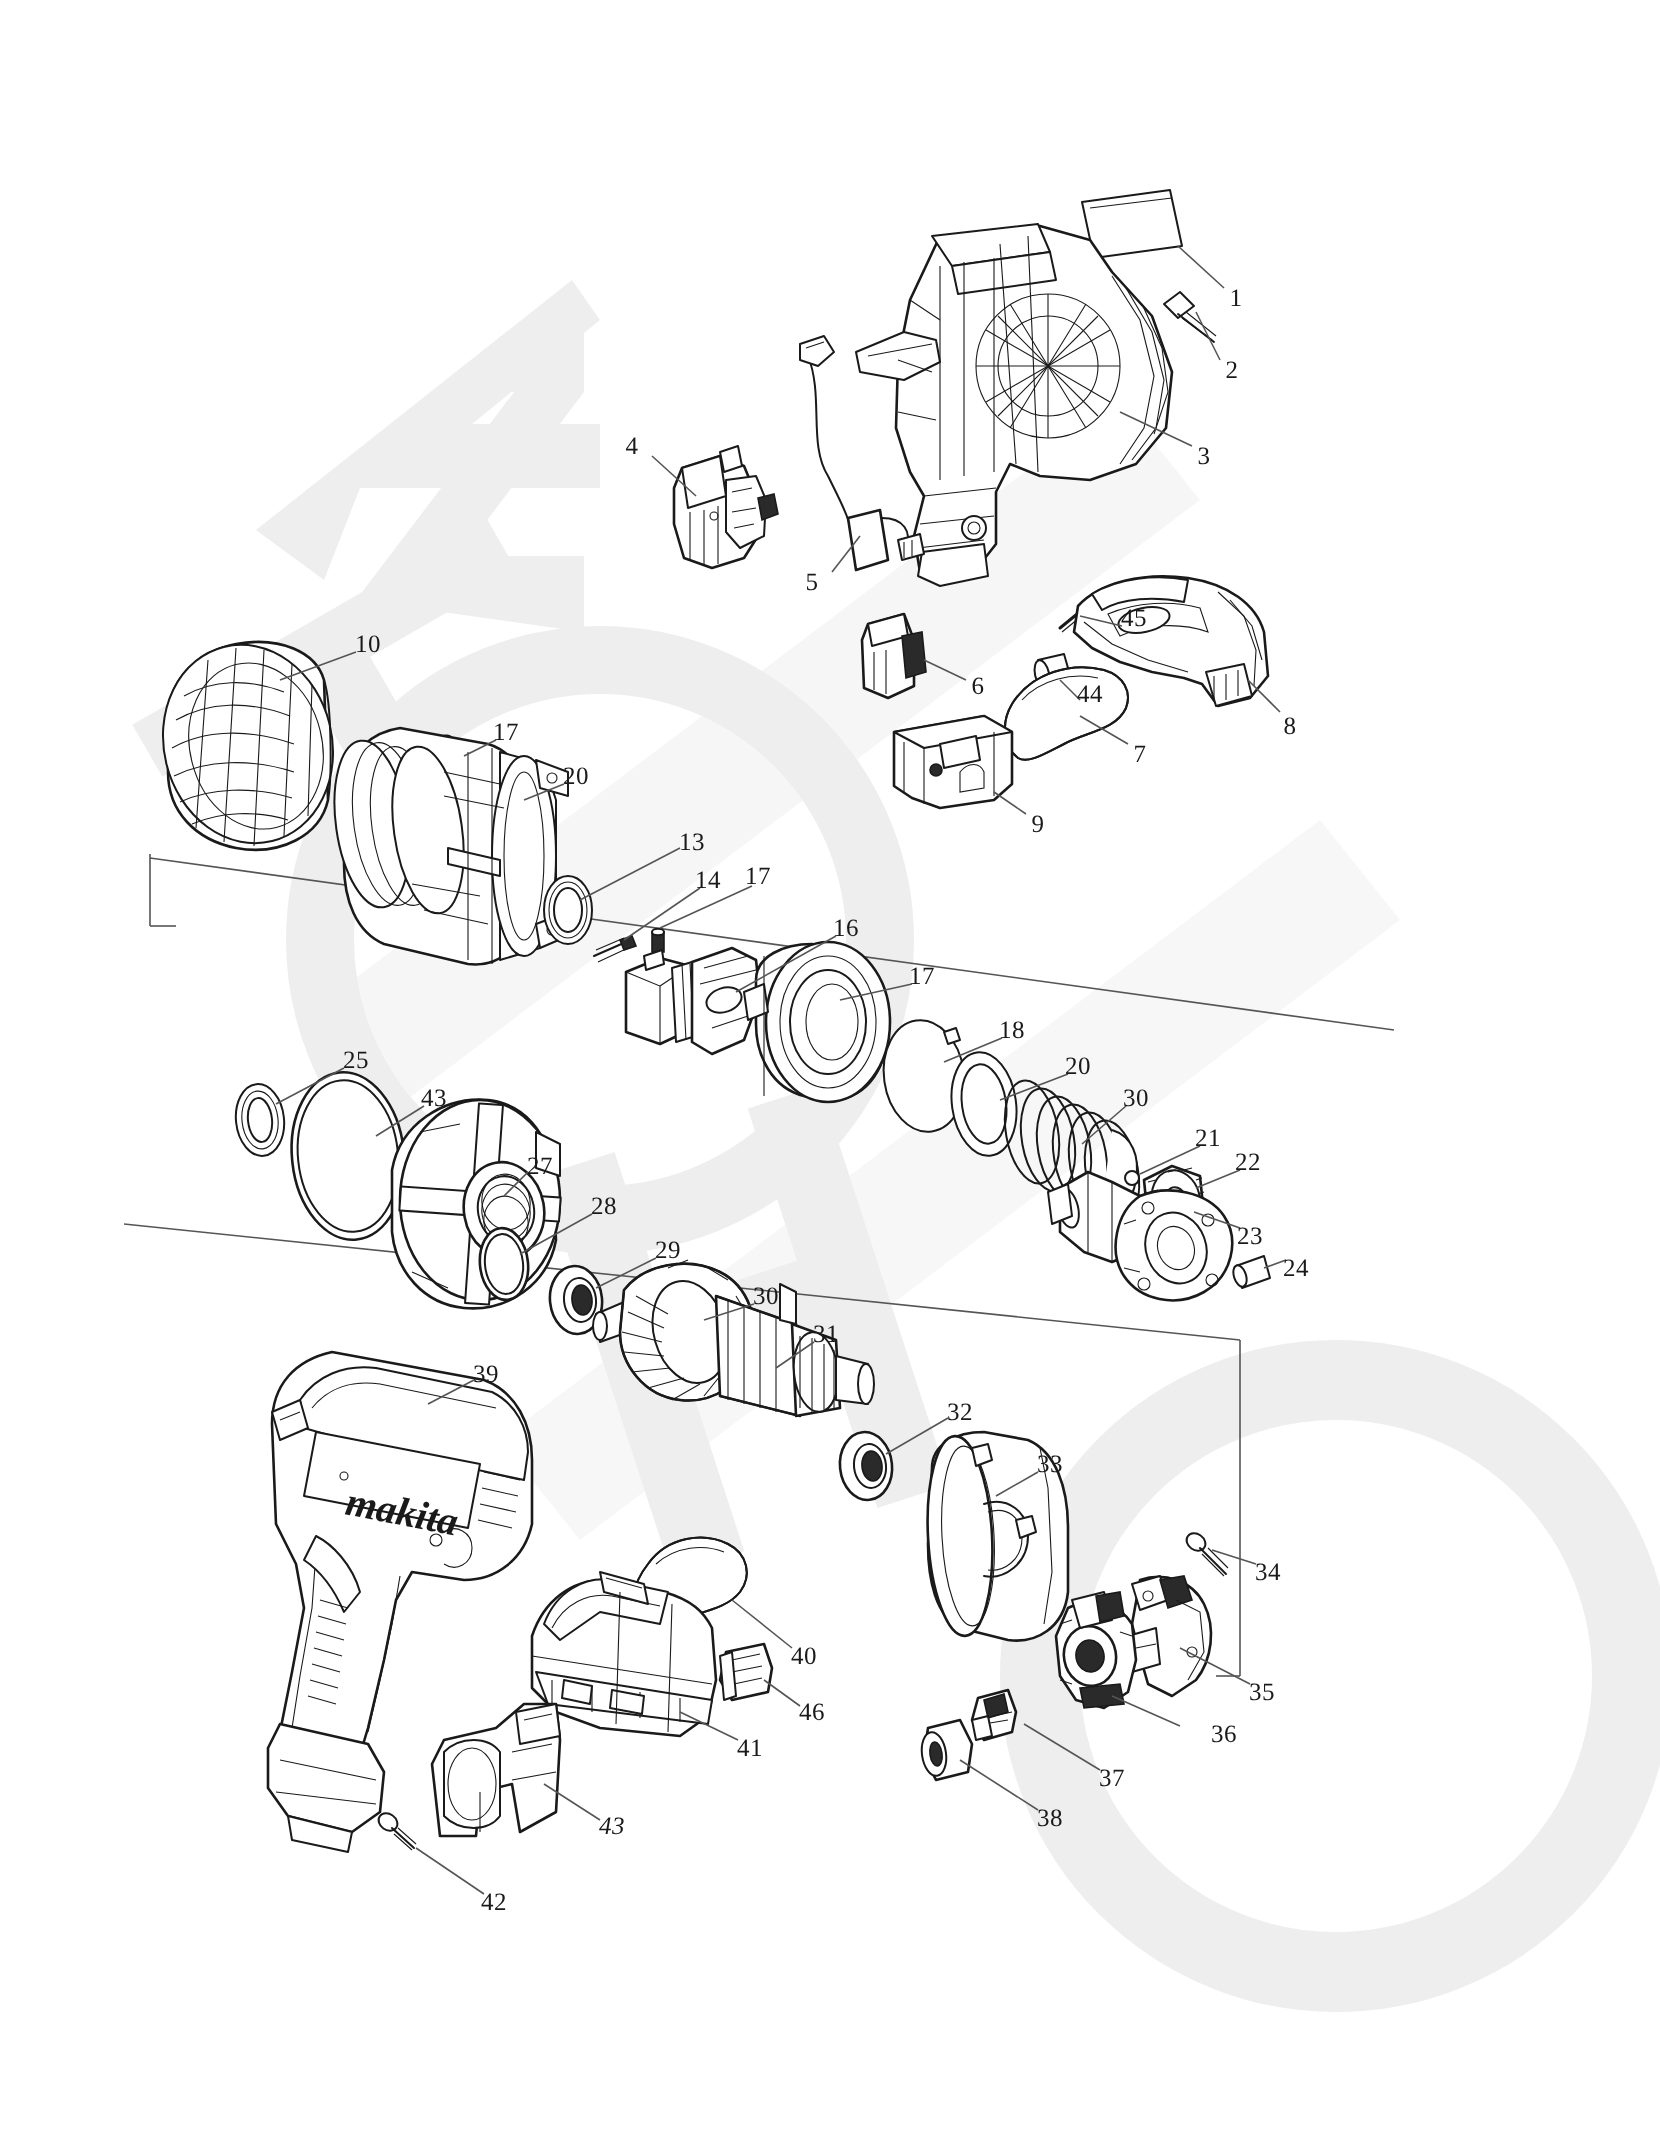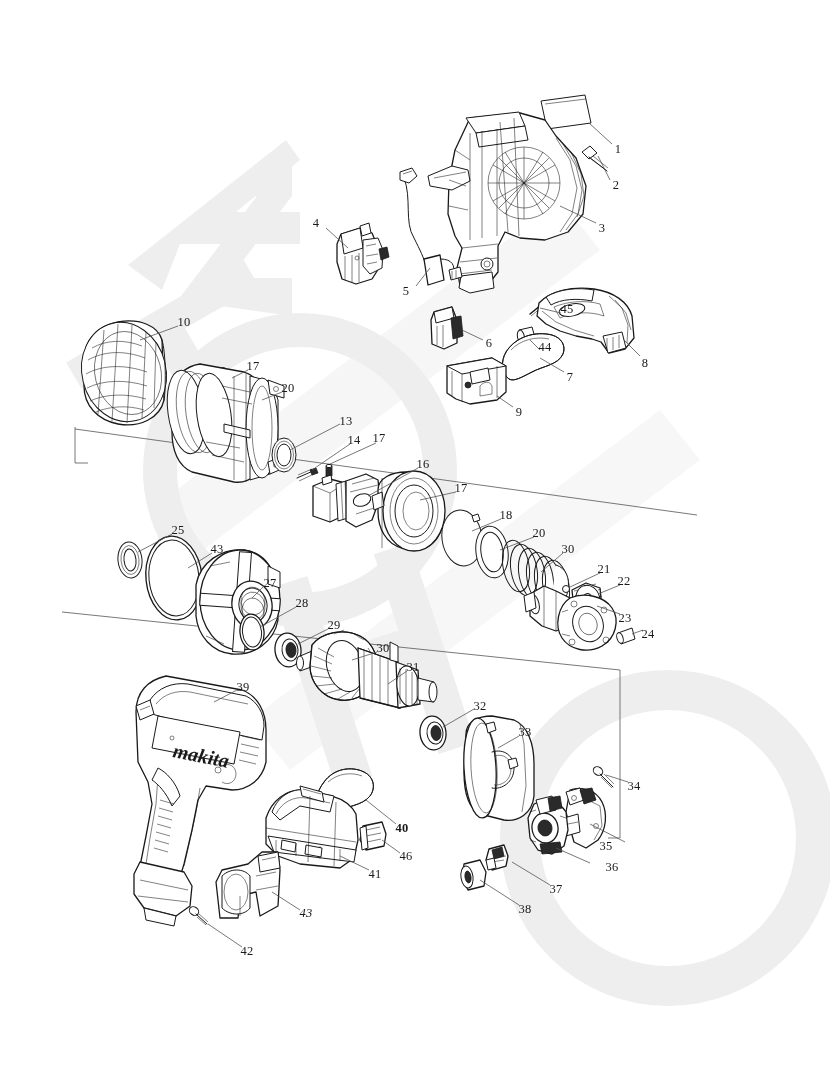--- a/index.html
+++ b/index.html
@@ -676,26 +676,26 @@
     <span class="callout" style="left:178px;top:530px;">25</span>
     <span class="callout" style="left:217px;top:549px;">43</span>
     <span class="callout" style="left:270px;top:583px;">27</span>
     <span class="callout" style="left:302px;top:603px;">28</span>
     <span class="callout" style="left:334px;top:625px;">29</span>
     <span class="callout" style="left:383px;top:648px;">30</span>
     <span class="callout" style="left:413px;top:667px;text-align:right;">31</span>
     <span class="callout" style="left:480px;top:706px;">32</span>
     <span class="callout" style="left:525px;top:732px;">33</span>
     <span class="callout" style="left:634px;top:786px;">34</span>
-    <span class="callout" style="left:606px;top:846px;text-align:center;">35</span>
+    <span class="callout" style="left:631px;top:846px;text-align:center;">35</span>
     <span class="callout" style="left:596px;top:867px;margin-left:16px;">36</span>
     <span class="callout" style="left:556px;top:889px;">37</span>
     <span class="callout" style="left:525px;top:909px;">38</span>
     <span class="callout" style="left:243px;top:687px;">39</span>
-    <span class="callout" style="left:402px;top:828px;font-weight:bold;">40</span>
+    <span class="callout" style="left:402px;top:828px;">40</span>
     <span class="callout" style="left:375px;top:874px;">41</span>
     <span class="callout" style="left:247px;top:951px;">42</span>
     <span class="callout" style="left:306px;top:913px;font-style:italic;">43</span>
     <span class="callout" style="left:545px;top:347px;">44</span>
     <span class="callout" style="left:567px;top:309px;">45</span>
     <span class="callout" style="left:406px;top:856px;">46</span>
   </div>
 
 </div>
 

